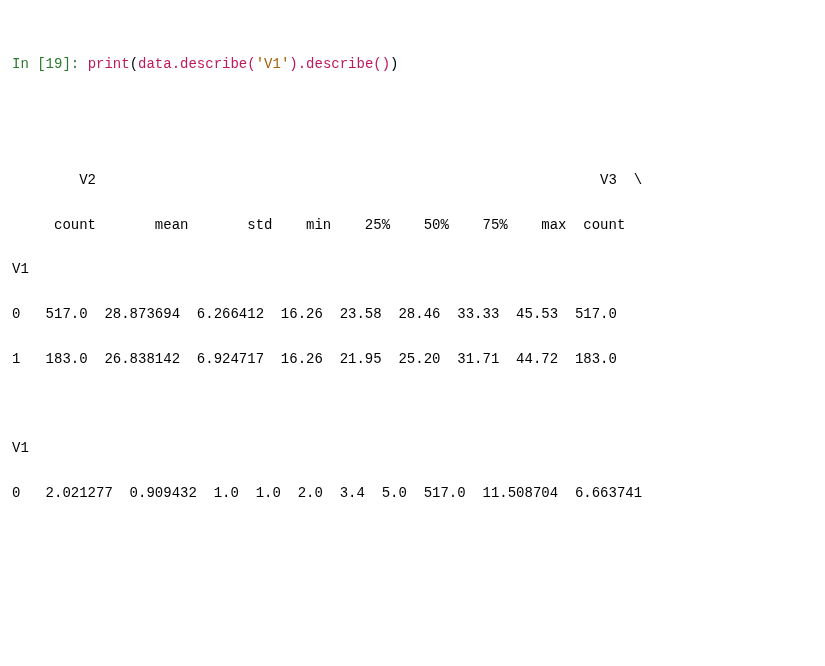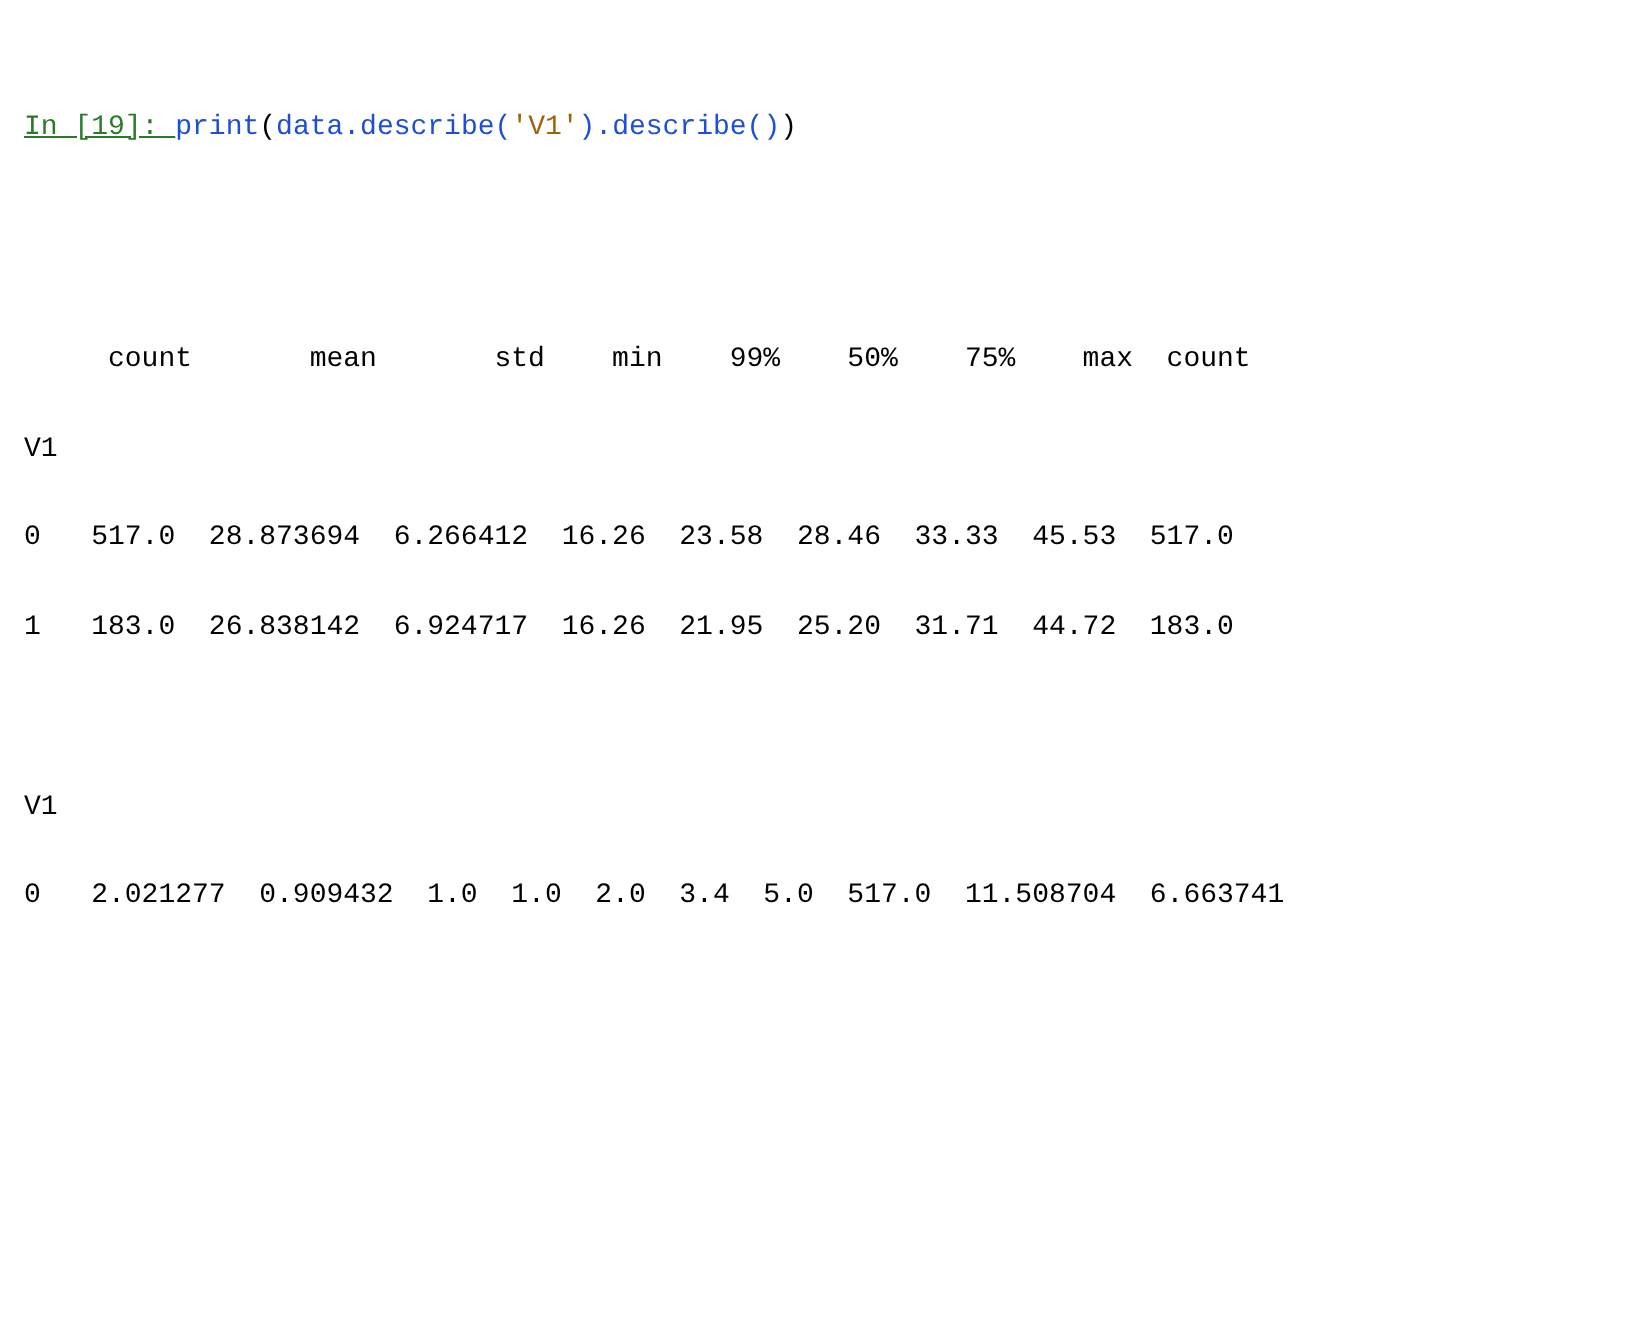--- a/index.html
+++ b/index.html
@@ -9,37 +9,38 @@
     font-family: "Consolas", "Menlo", "Courier New", monospace;
     font-size: 14px;
     line-height: 1.6;
     color: #000;
   }
   .cell {
     padding: 8px 12px;
     white-space: pre;
     position: relative;
   }
-  .prompt-in { color: #2a7a2a; text-decoration: underline; }
-  .code-print { color: #1d4ed8; }
+  .prompt-in { color: #2a7a2a; }
+  .code-print { color: #be185d; }
   .paren { color: #000; }
   .string { color: #a16207; }
   .output {
     margin-top: 4px;
     color: #000;
   }
 </style>
 </head>
 <body>
 
 <div class="cell">
   <div><span class="prompt-in">In [19]: </span><span class="code-print">print</span><span class="paren">(</span><span class="code-print">data.describe(</span><span class="string">'V1'</span><span class="code-print">).describe()</span><span class="paren">)</span></div>
 
   <div class="output">
-<div>     count       mean       std    min    99%    50%    75%    max  count   </div>
+<div>        V2                                                            V3  \</div>
+<div>     count       mean       std    min    25%    50%    75%    max  count   </div>
 <div>V1                                                                          </div>
 <div>0   517.0  28.873694  6.266412  16.26  23.58  28.46  33.33  45.53  517.0   </div>
 <div>1   183.0  26.838142  6.924717  16.26  21.95  25.20  31.71  44.72  183.0   </div>
 <div> </div>
 <div>V1                                                                           </div>
 <div>0   2.021277  0.909432  1.0  1.0  2.0  3.4  5.0  517.0  11.508704  6.663741   </div>
 <div> </div>
 
 
 

